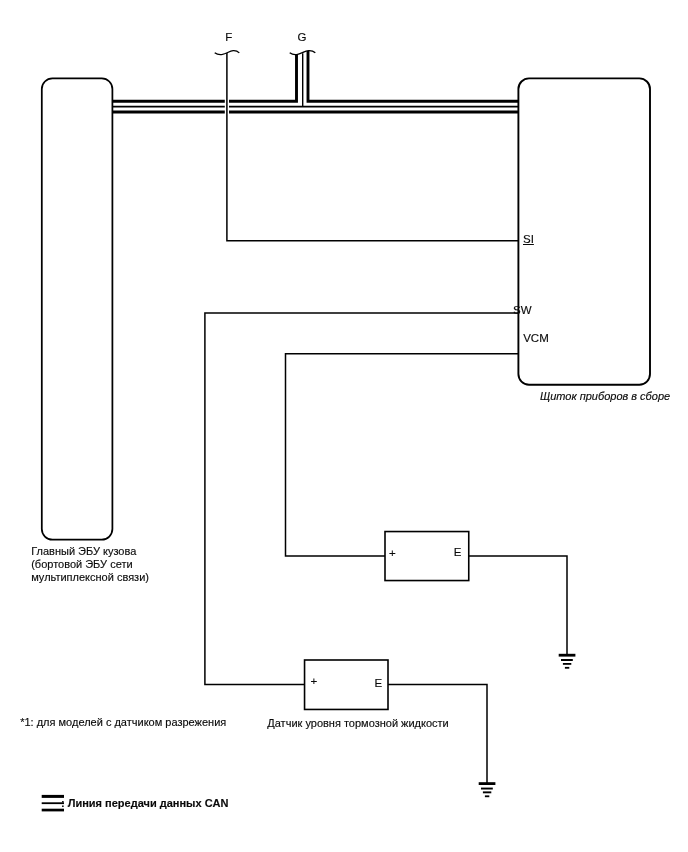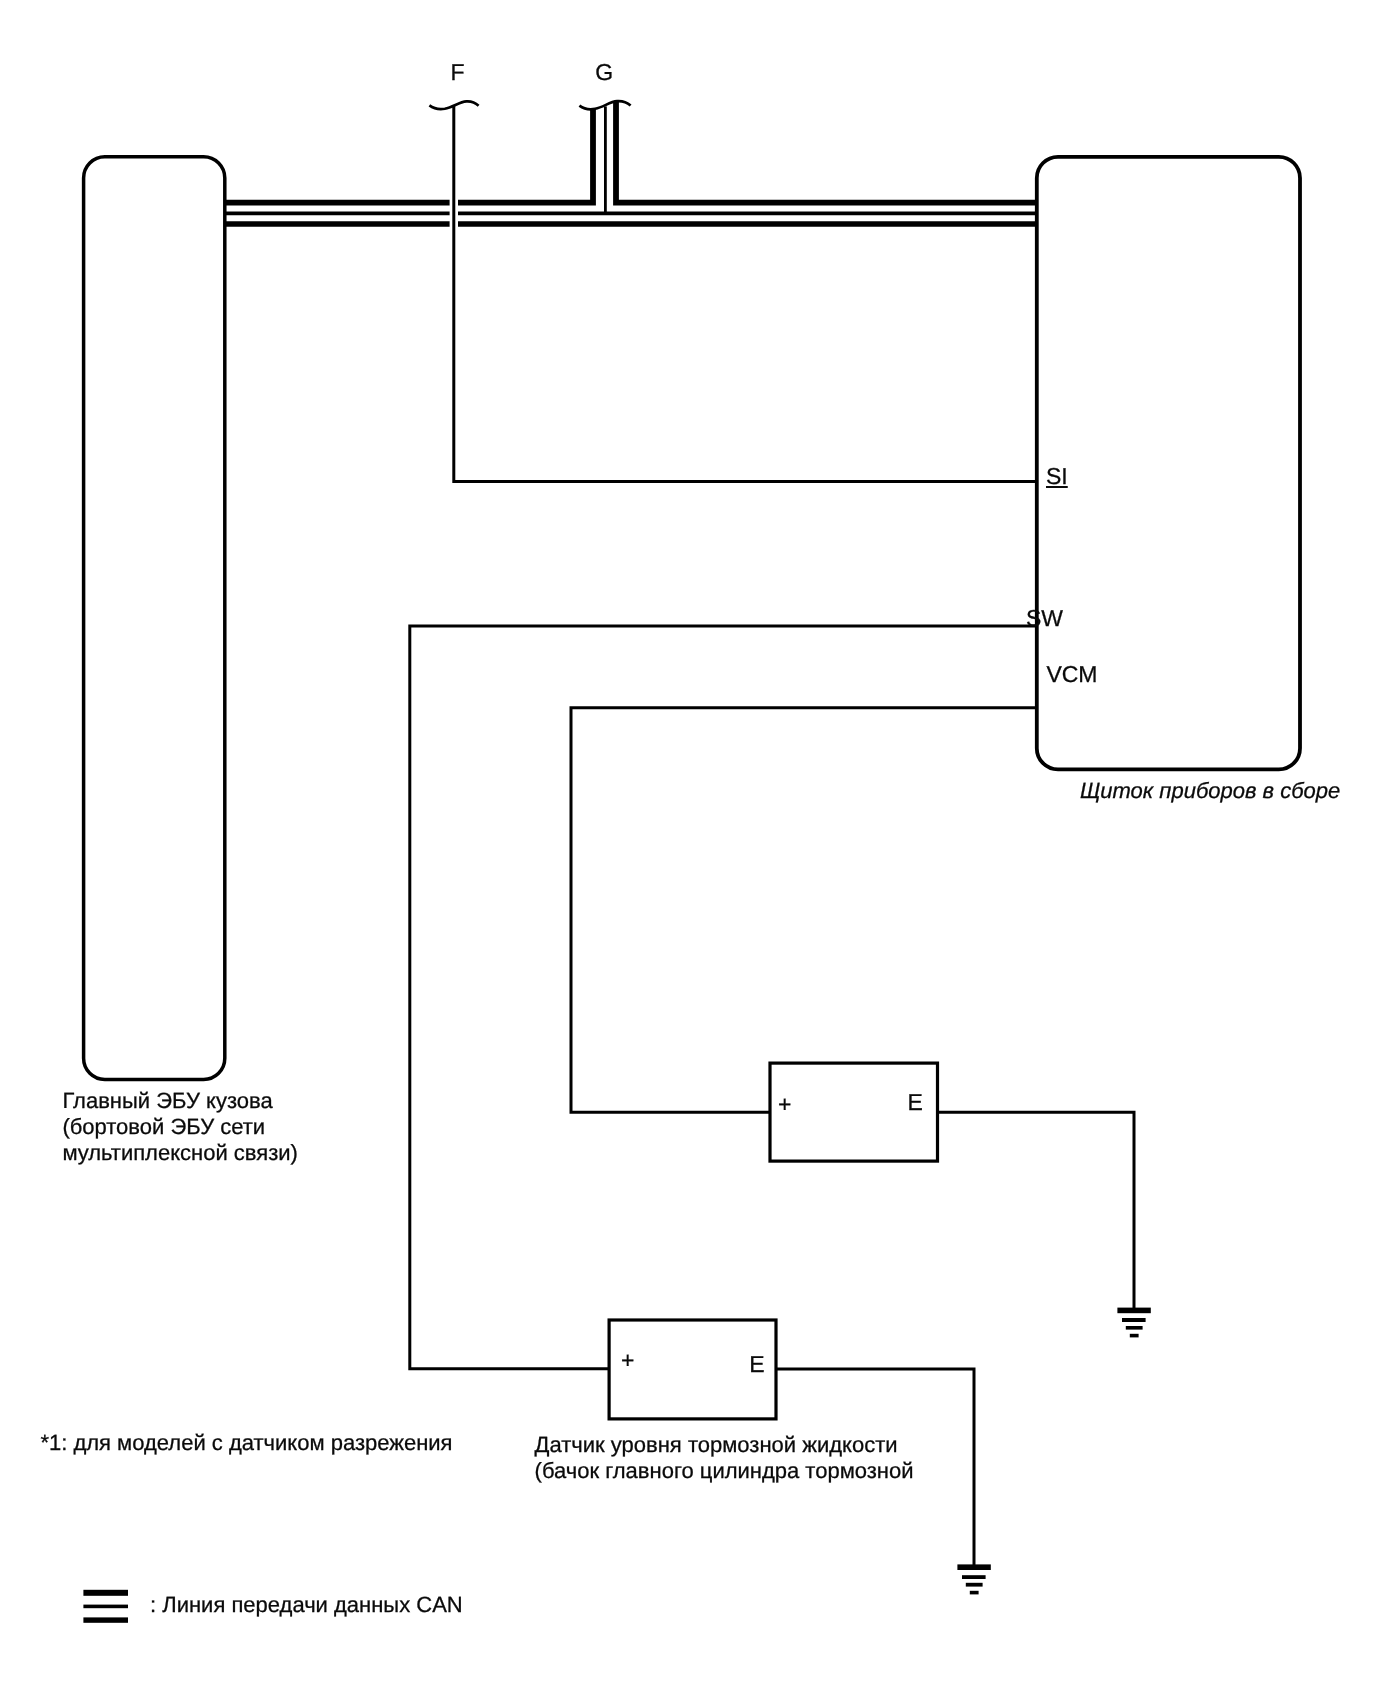--- a/index.html
+++ b/index.html
@@ -75,27 +75,26 @@
   <div class="lbl multi" style="left:31.2px;top:544.8px;">
     <div class="ln">Главный ЭБУ кузова</div>
     <div class="ln">(бортовой ЭБУ сети</div>
     <div class="ln">мультиплексной связи)</div>
   </div>
   <div class="lbl multi" style="left:540px;top:390.1px;font-style:italic;">
     <div class="ln">Щиток приборов в сборе</div>
   </div>
   <div class="lbl multi" style="left:243.3px;top:716.6px;margin-left:24px;">
     <div class="ln">Датчик уровня тормозной жидкости</div>
-    <div class="ln">(бачок главного цилиндра тормозной</div>
   </div>
 
   <div class="lbl pin" style="left:523px;top:232.7px;text-decoration:underline;">SI</div>
   <div class="lbl pin" style="left:513px;top:303.6px;">SW</div>
   <div class="lbl pin" style="left:523.2px;top:332px;">VCM</div>
 
   <div class="lbl pin" style="left:389px;top:546.6px;">+</div>
   <div class="lbl pin" style="left:453.7px;top:545.9px;">E</div>
   <div class="lbl pin" style="left:310.5px;top:675.3px;">+</div>
   <div class="lbl pin" style="left:374.6px;top:677.3px;">E</div>
 
   <div class="lbl" style="left:4.2px;top:716px;margin-left:16px;">*1: для моделей с датчиком разрежения</div>
-  <div class="lbl" style="left:75px;top:797px;">: Линия передачи данных CAN</div>
+  <div class="lbl" style="left:61px;top:797px;font-weight:bold;">: Линия передачи данных CAN</div>
 </div>
 
 </body></html>

